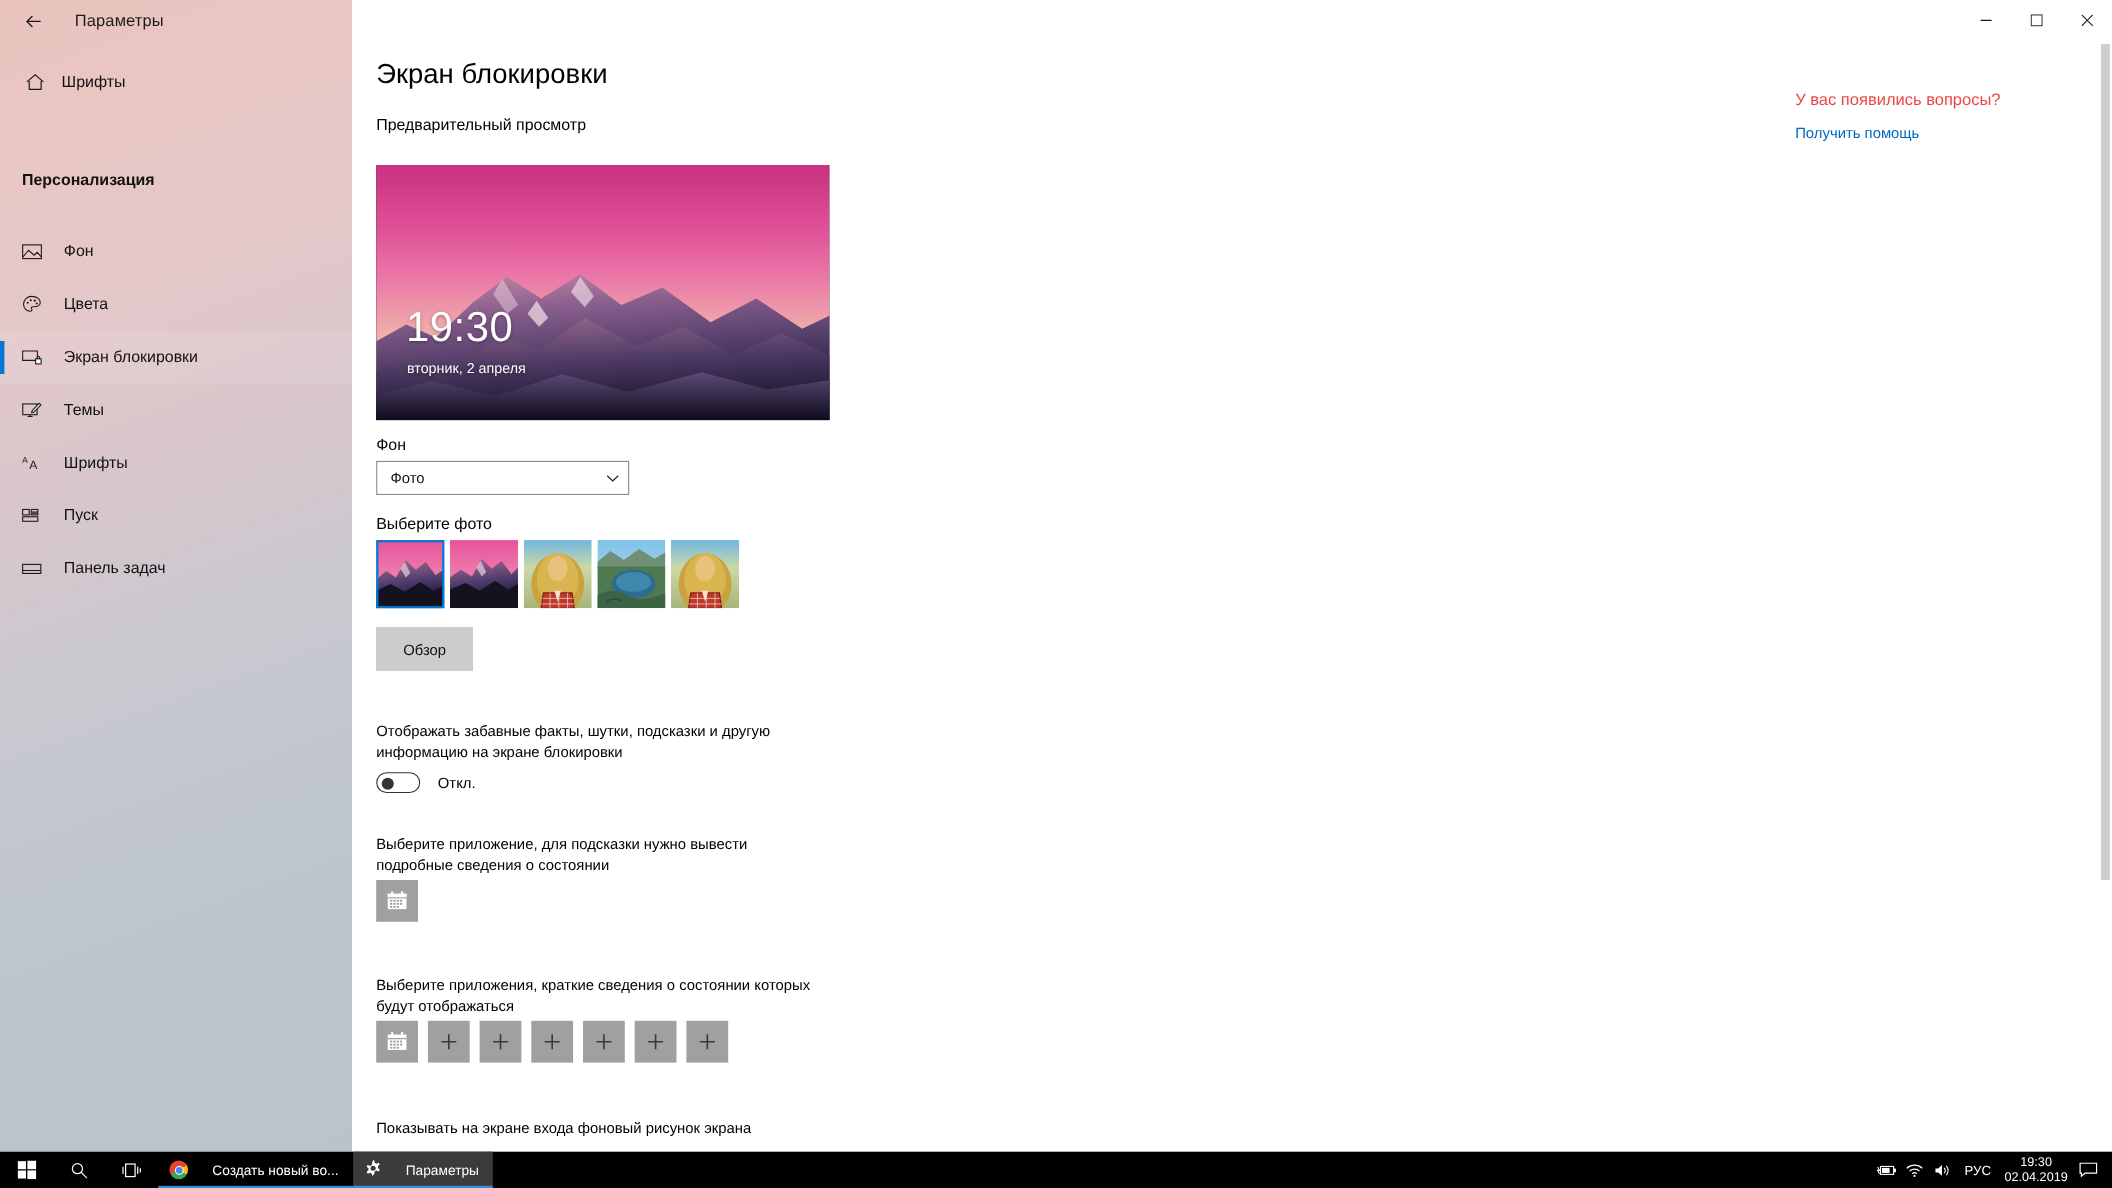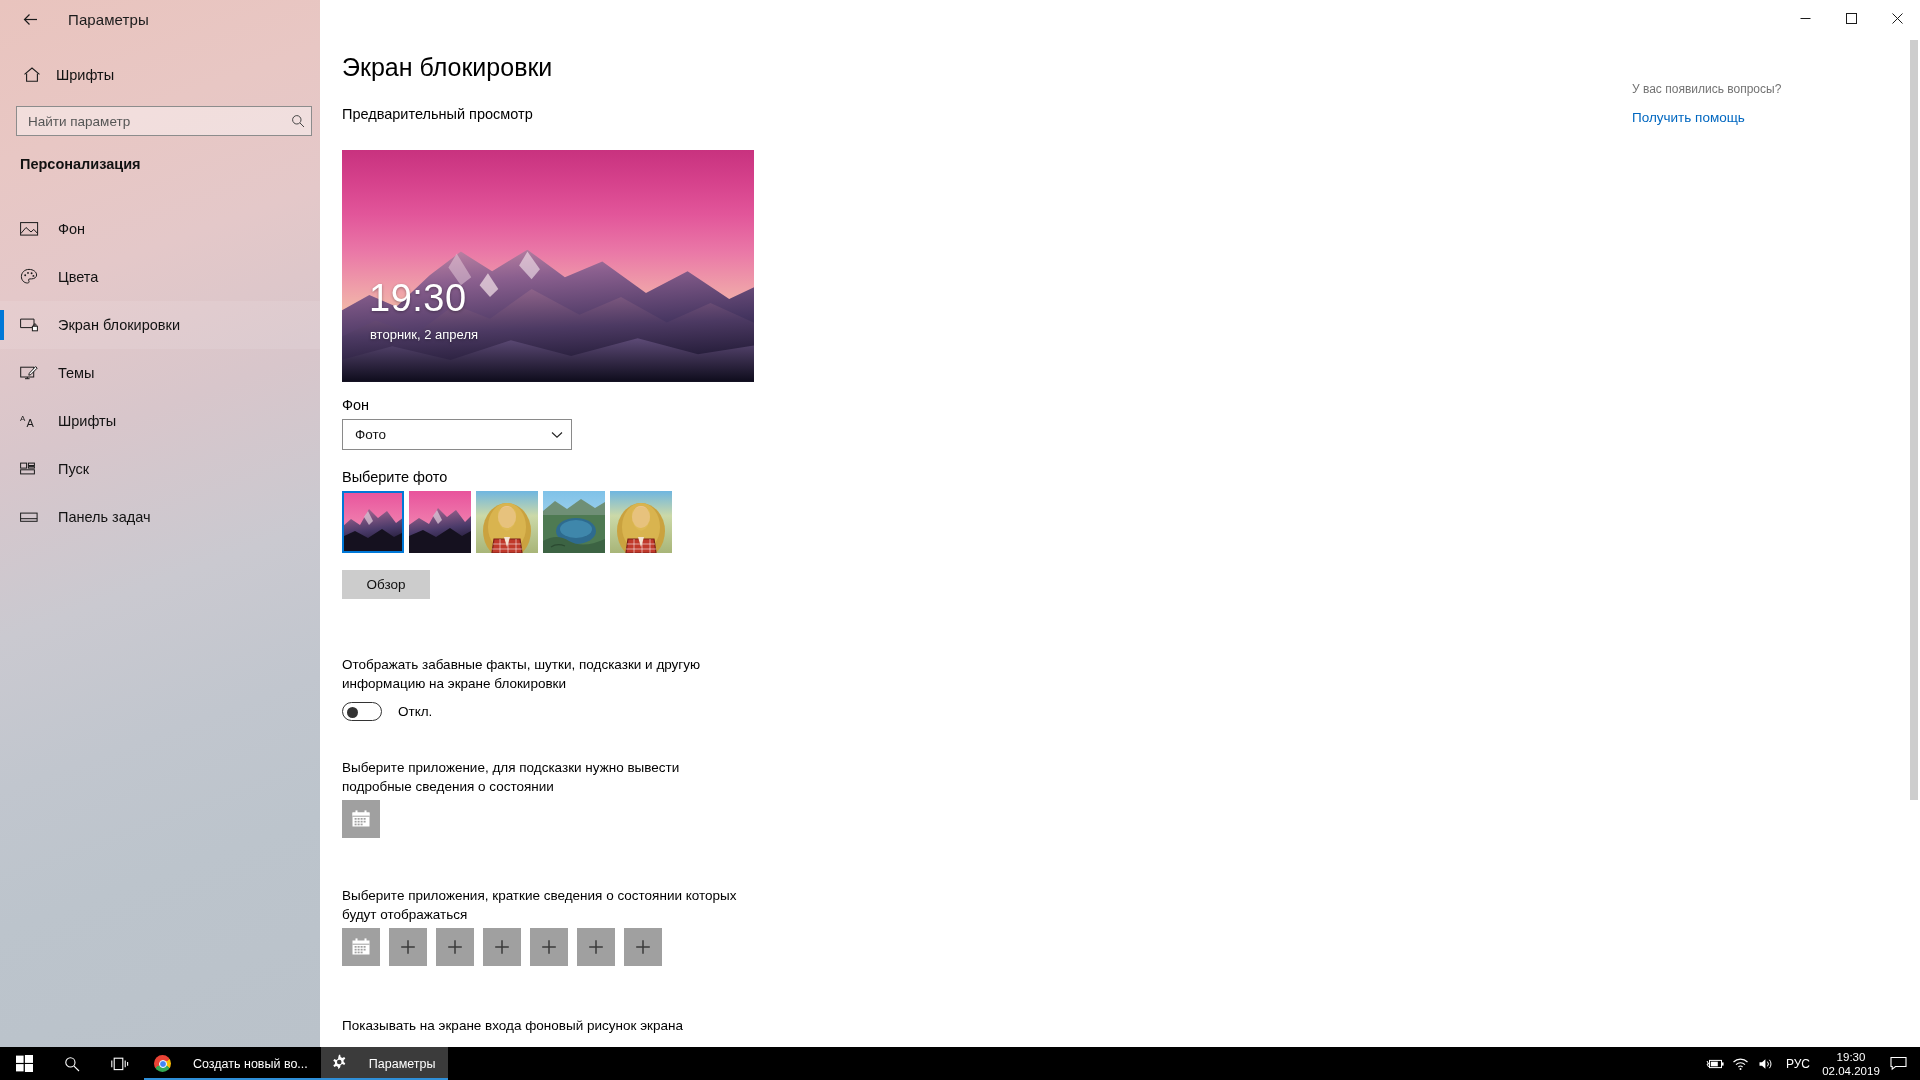--- a/index.html
+++ b/index.html
@@ -201,21 +201,21 @@
   .thumb {
     width: 62px; height: 62px;
     overflow: hidden;
     position: relative;
     cursor: pointer;
   }
   .thumb.sel { outline: 2px solid #0078d7; outline-offset: -2px; }
 
   .browse-btn {
     position: absolute; left: 22px; top: 570px;
-    width: 88px; height: 29px;
+    width: 88px; height: 40px;
     background: #cccccc;
     border: 1px solid #cccccc;
     font-family: "Liberation Sans", sans-serif;
     font-size: 13.5px; color: #111;
     cursor: pointer;
   }
 
   .funfacts-text {
     position: absolute; left: 22px; top: 655px;
     width: 400px;
@@ -274,21 +274,21 @@
     position: absolute; left: 22px; top: 1016px;
     width: 420px;
     font-size: 13.5px; color: #000; line-height: 19px;
   }
 
   
   .help {
     position: absolute; right: 58px; top: 82px;
     width: 230px;
   }
-  .help-q { font-size: 12px; color: #737373; }
+  .help-q { font-size: 15px; color: #ef4444; }
   .help-link {
     display: block; margin-top: 14px;
     font-size: 13.5px; color: #0067c0;
     text-decoration: none; cursor: pointer;
   }
 
   
   .scrollbar {
     position: absolute; right: 0; top: 38px;
     width: 12px; height: 1009px;
@@ -402,29 +402,20 @@
     <div class="nav-home">
       <span class="ico">
         <svg width="18" height="18" viewBox="0 0 18 18" aria-hidden="true">
           <path d="M1.5 8.4 L9 2 L16.5 8.4" fill="none" stroke="#1b1b1b" stroke-width="1.1"></path>
           <path d="M3.6 7.6 V15.2 H14.4 V7.6" fill="none" stroke="#1b1b1b" stroke-width="1.1"></path>
         </svg>
       </span>
       <span class="lbl">Шрифты</span>
     </div>
 
-    <div class="search-box">
-      <input type="text" placeholder="Найти параметр" style="">
-      <span class="s-ico">
-        <svg width="14" height="14" viewBox="0 0 14 14" aria-hidden="true">
-          <circle cx="5.8" cy="5.8" r="4.2" fill="none" stroke="#444" stroke-width="1"></circle>
-          <path d="M9 9 L13 13" stroke="#444" stroke-width="1"></path>
-        </svg>
-      </span>
-    </div>
 
     <div class="nav-section">Персонализация</div>
 
     <div class="nav-list">
 
       <div class="nav-item">
         <span class="ni-ico">
           <svg width="19" height="16" viewBox="0 0 19 16" aria-hidden="true">
             <rect x="0.6" y="1.6" width="17" height="12.5" fill="none" stroke="#1b1b1b" stroke-width="1"></rect>
             <path d="M0.9 12.5 L6 6.5 L11 11 L13.8 8.4 L17.3 12.2" fill="none" stroke="#1b1b1b" stroke-width="1"></path>

